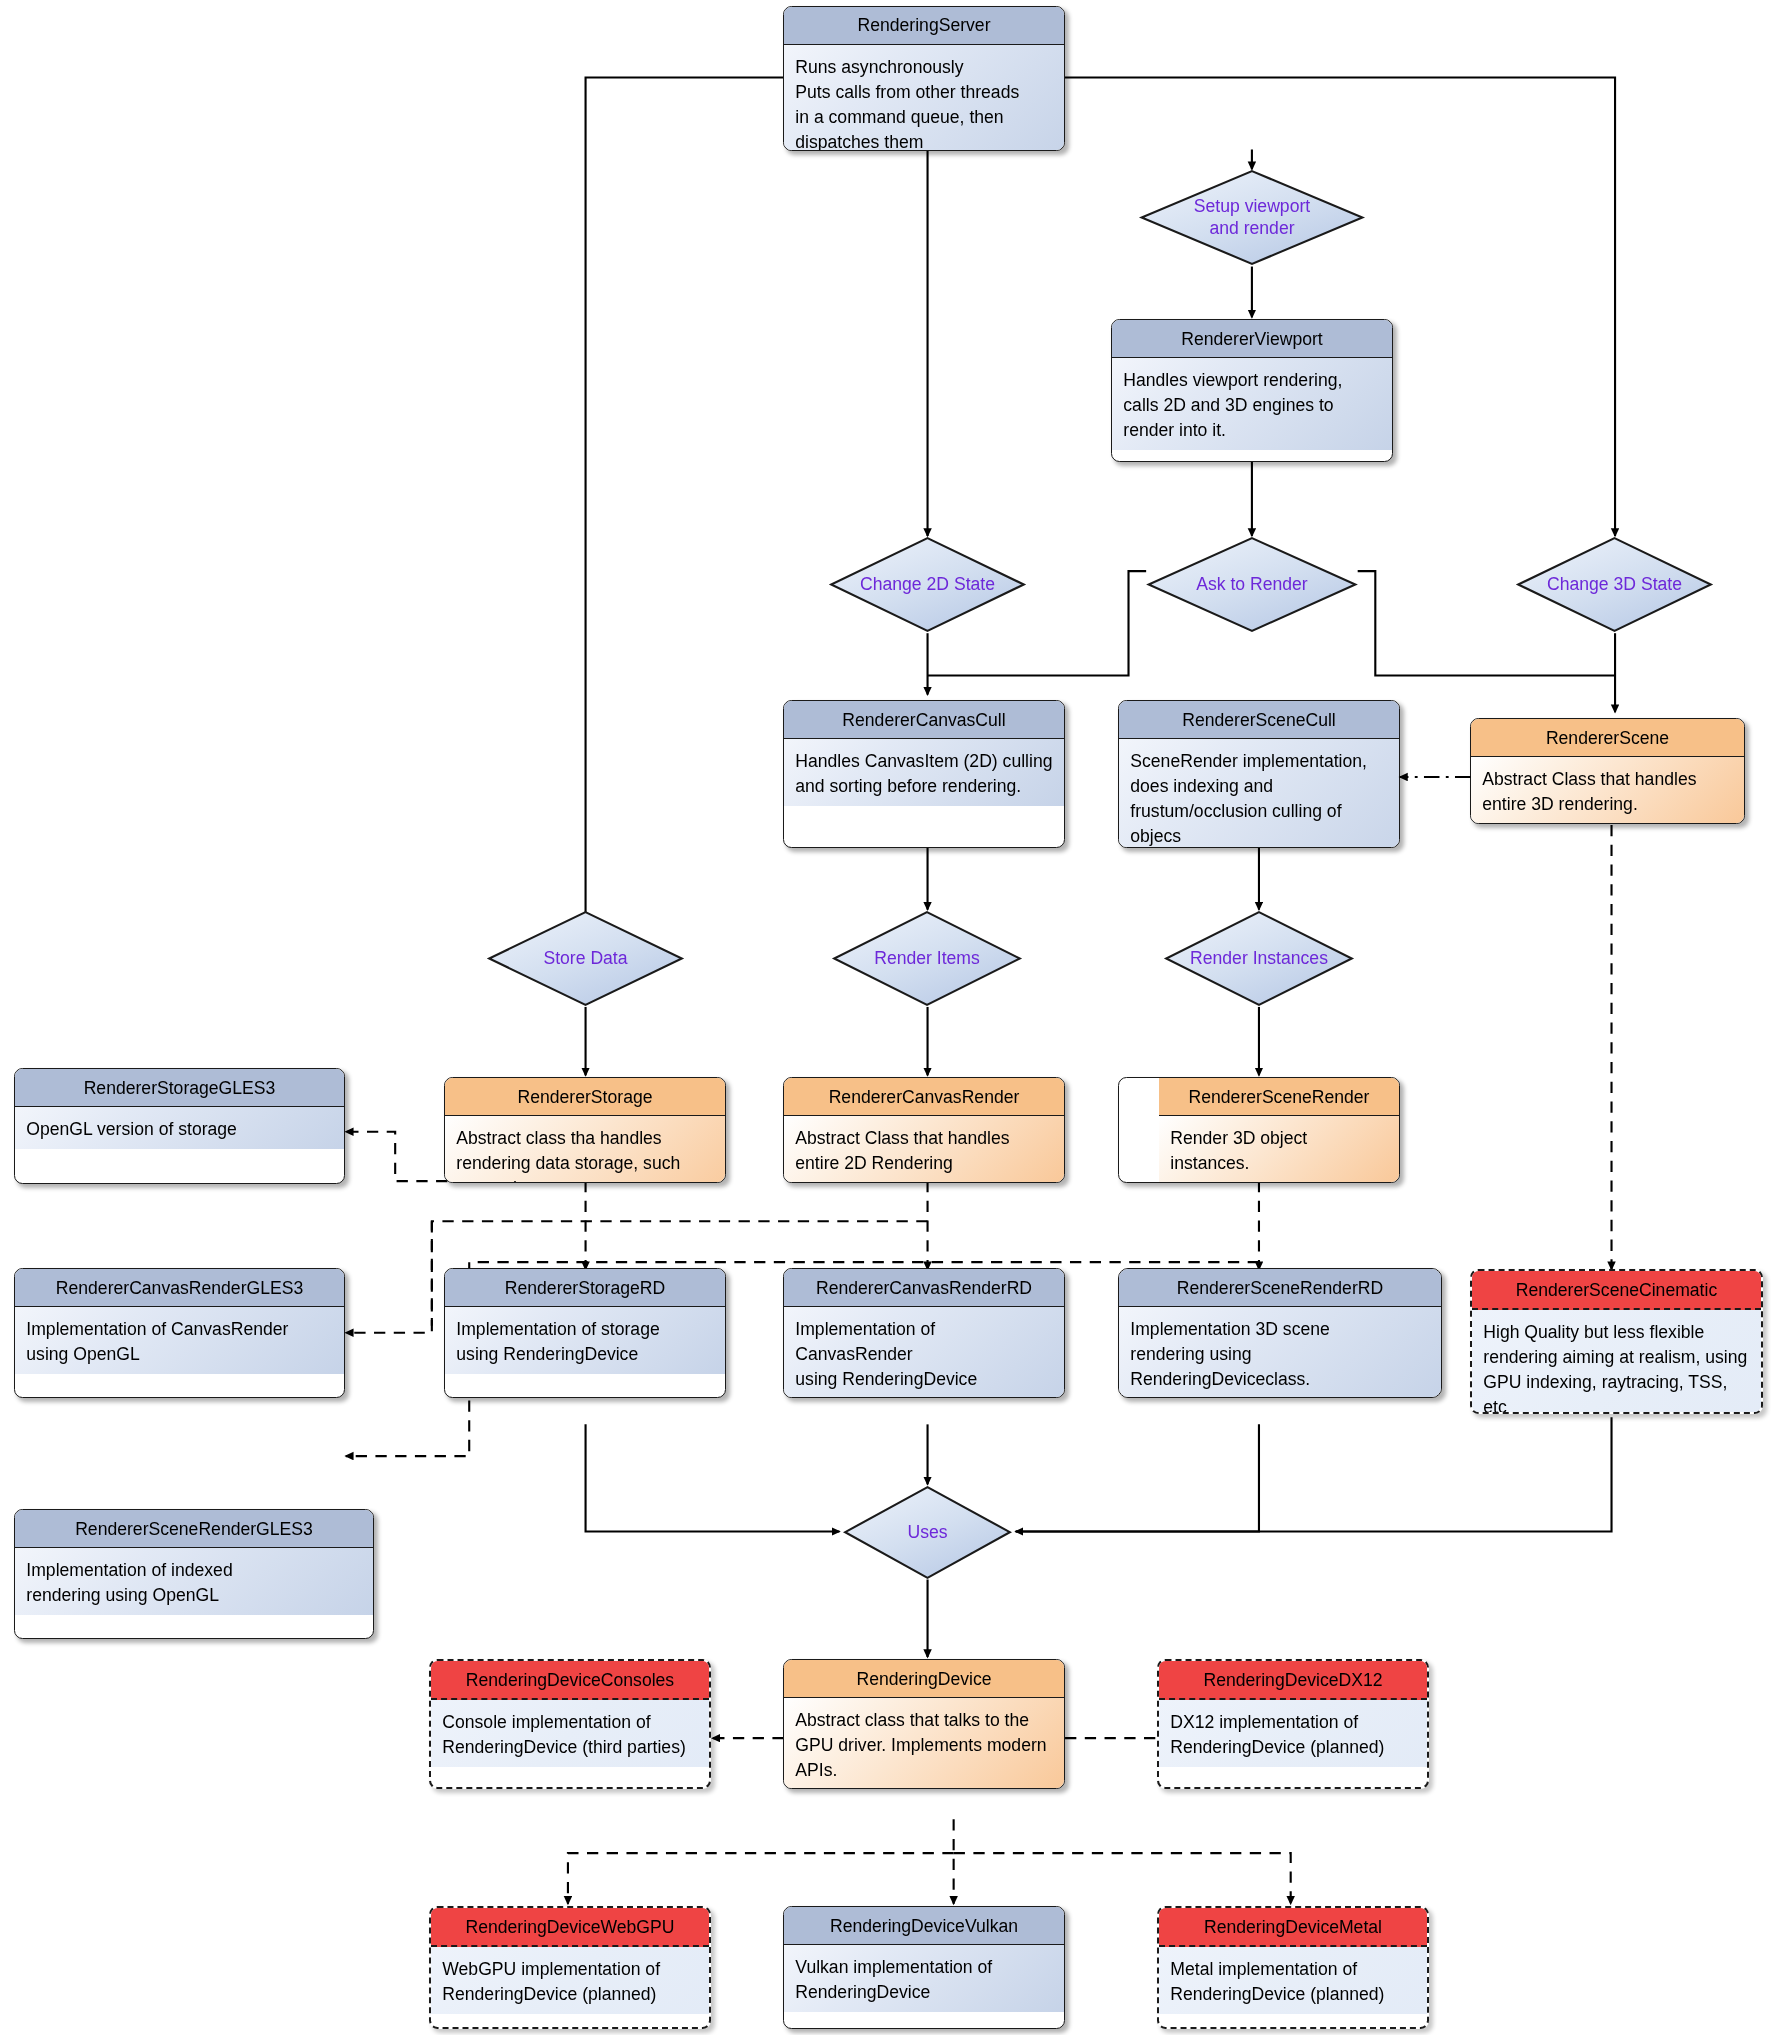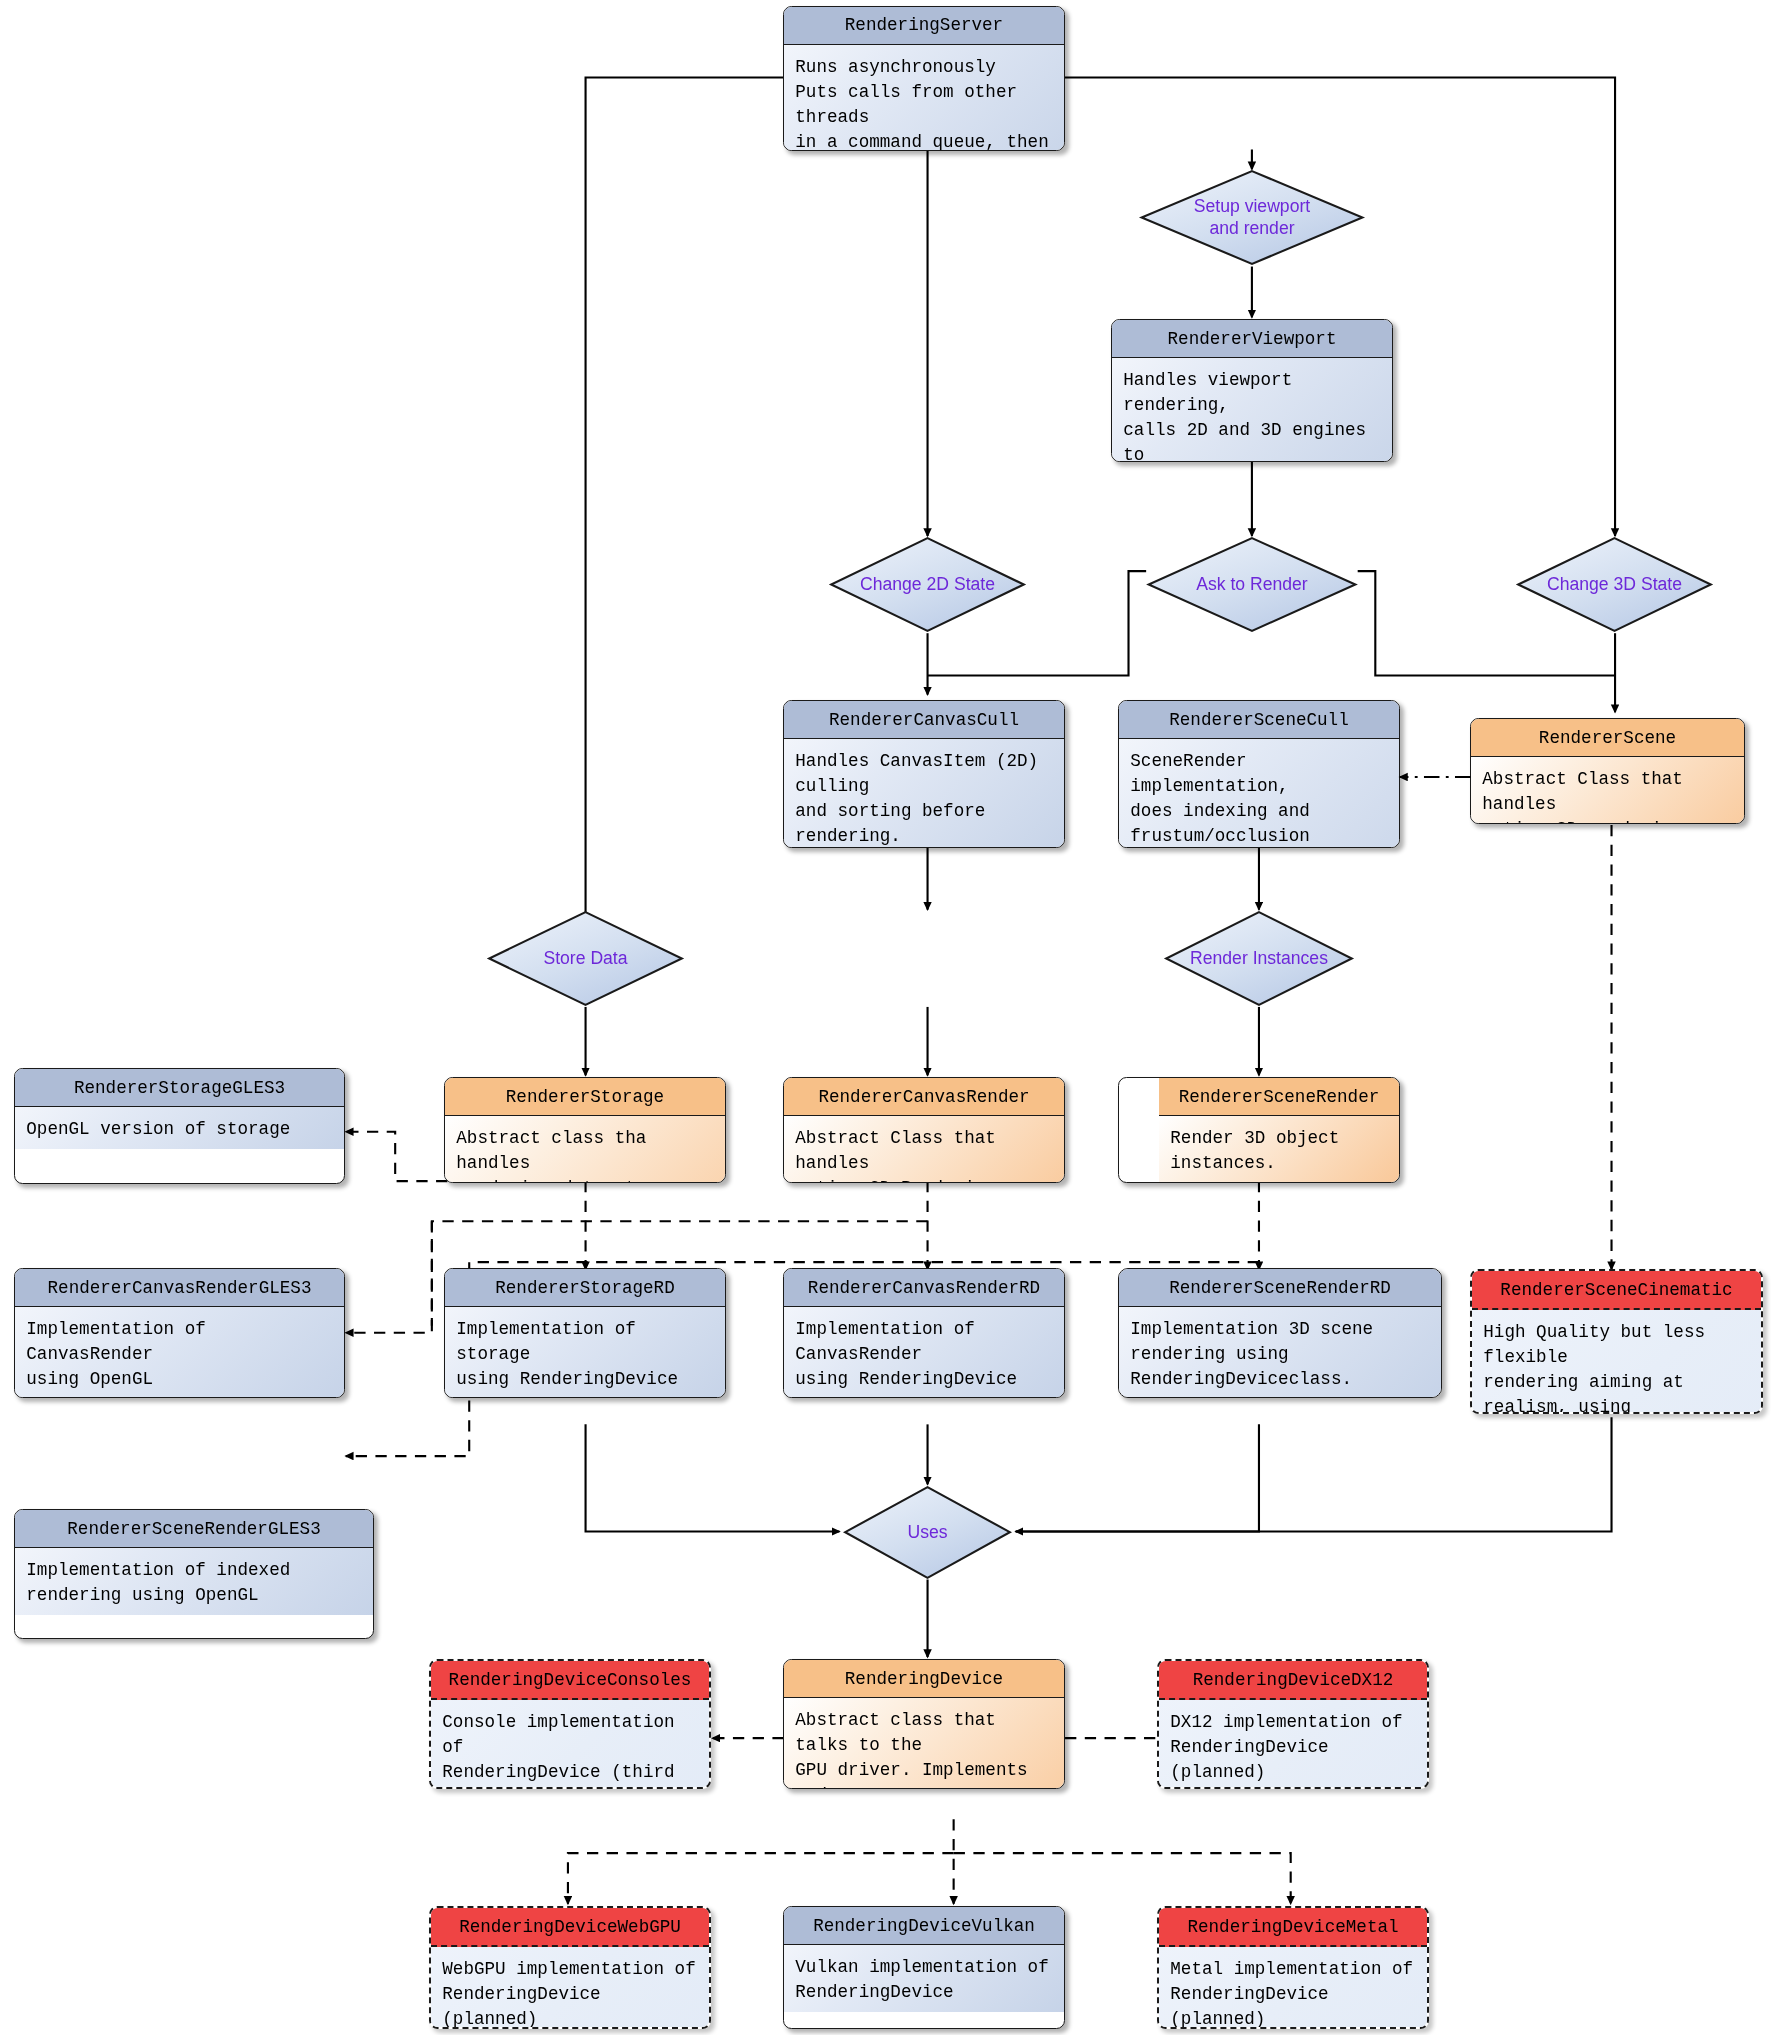--- a/index.html
+++ b/index.html
@@ -2,21 +2,21 @@
 <html style="font-size:11.3px"><head>
 <meta charset="utf-8">
 <title>Godot Rendering Architecture Diagram</title>
 <style>
   html,body{margin:0;padding:0;background:#ffffff;}
   body{font-family:"Liberation Sans",sans-serif;}
   #stage{position:relative;width:1786px;height:2035px;background:#fff;overflow:hidden;}
 
   
   .node{position:absolute;box-sizing:border-box;border:1.4px solid #1a1a1a;border-radius:8.5px;
-        overflow:hidden;box-shadow:3.5px 3.5px 4.2px rgba(0,0,0,.30);background:#fff;z-index:5;font-family:Liberation Mono, monospace;}
+        overflow:hidden;box-shadow:3.5px 3.5px 4.2px rgba(0,0,0,.30);background:#fff;z-index:5;}
   .node .hdr{box-sizing:border-box;text-align:center;font-size:17.6px;color:#000;
              padding:8.5px 5.6px 8.5px;line-height:1.15;border-bottom:1.4px solid #1a1a1a;}
   .node .body{box-sizing:border-box;font-size:17.6px;color:#000;padding:10px 10px 7px 11.3px;
               line-height:1.42;white-space:pre-line;}
 
   
   .blue .hdr{background:#aebcd6;}
   .blue .body{background:linear-gradient(135deg,#f2f5fb 0%,#e2e9f5 32%,#c6d3e8 100%);}
   
   .orange .hdr{background:#f7c088;}
@@ -281,20 +281,26 @@
     <div class="dlabel">Change 3D State</div>
   </div>
 
   <div class="dia" style="left:487px;top:910px;width:197px;height:97px;">
     <svg width="197" height="97" viewBox="0 0 280 138">
       <polygon points="140,3 277,69 140,135 3,69" fill="url(#dg1)" stroke="#1a1a1a" stroke-width="3"></polygon>
     </svg>
     <div class="dlabel">Store Data</div>
   </div>
 
+  <div class="dia" style="left:832px;top:910px;width:190px;height:97px;">
+    <svg width="190" height="97" viewBox="0 0 270 138">
+      <polygon points="135,3 267,69 135,135 3,69" fill="url(#dg1)" stroke="#1a1a1a" stroke-width="3"></polygon>
+    </svg>
+    <div class="dlabel">Render Items</div>
+  </div>
 
   <div class="dia" style="left:1164px;top:910px;width:190px;height:97px;">
     <svg width="190" height="97" viewBox="0 0 270 138">
       <polygon points="135,3 267,69 135,135 3,69" fill="url(#dg1)" stroke="#1a1a1a" stroke-width="3"></polygon>
     </svg>
     <div class="dlabel">Render Instances</div>
   </div>
 
   <div class="dia" style="left:843px;top:1485px;width:169px;height:95px;">
     <svg width="169" height="95" viewBox="0 0 240 135">

